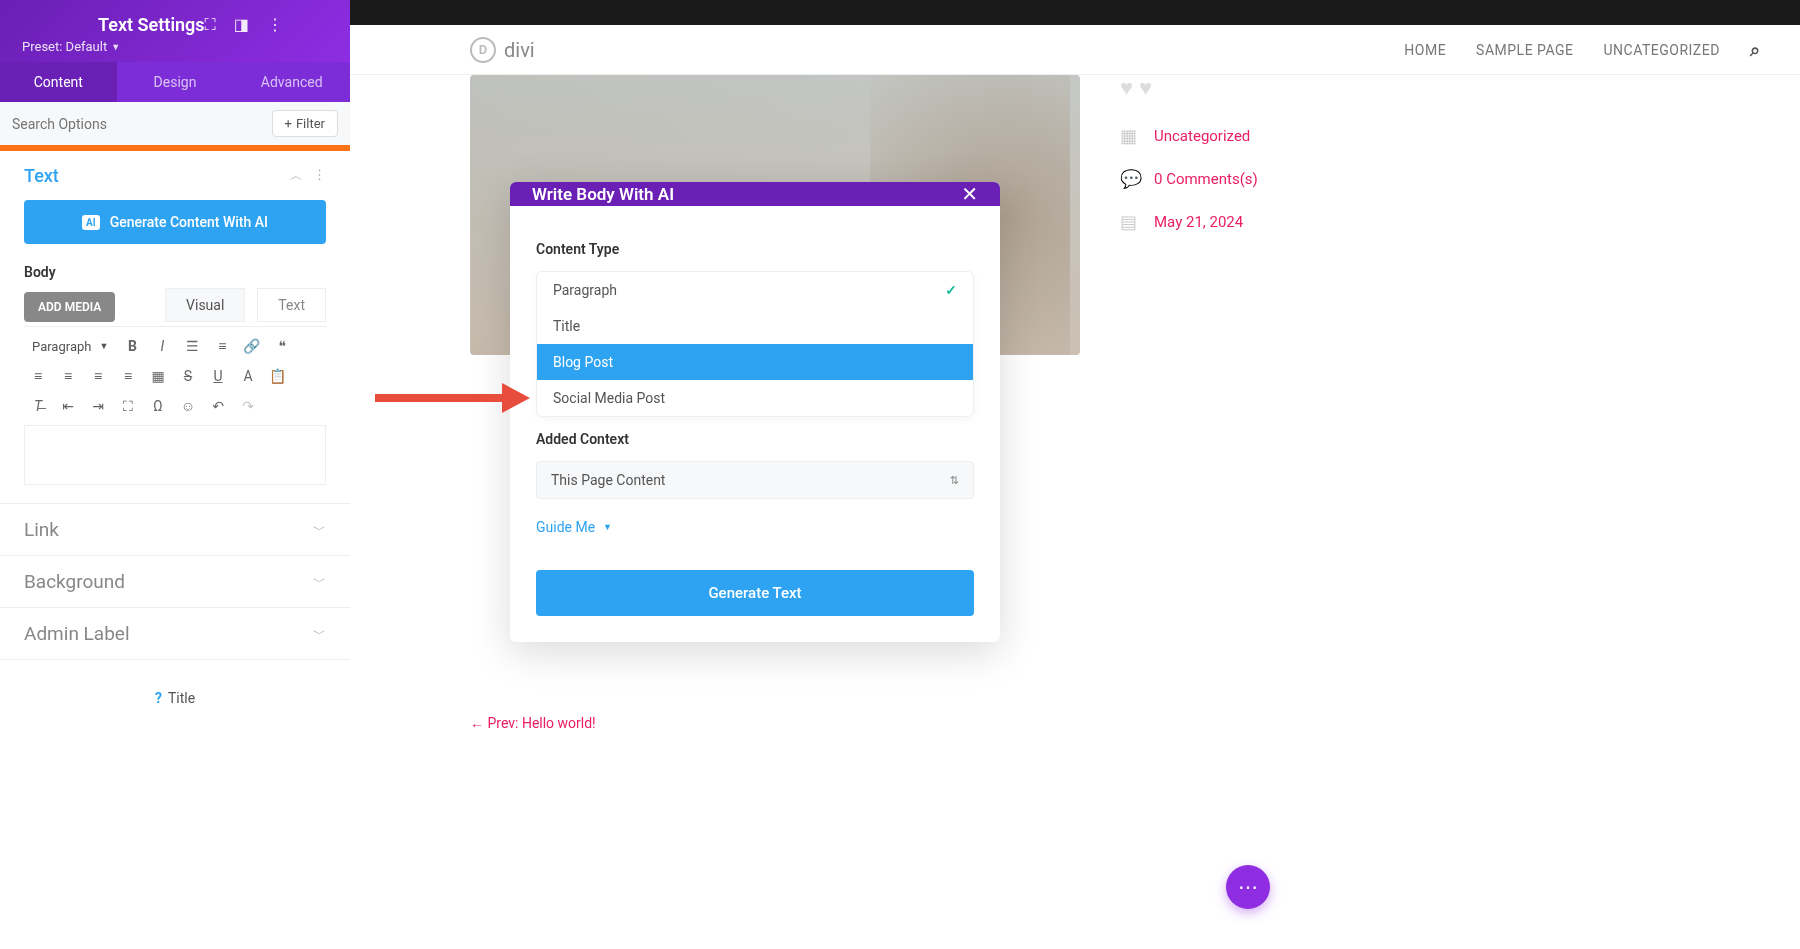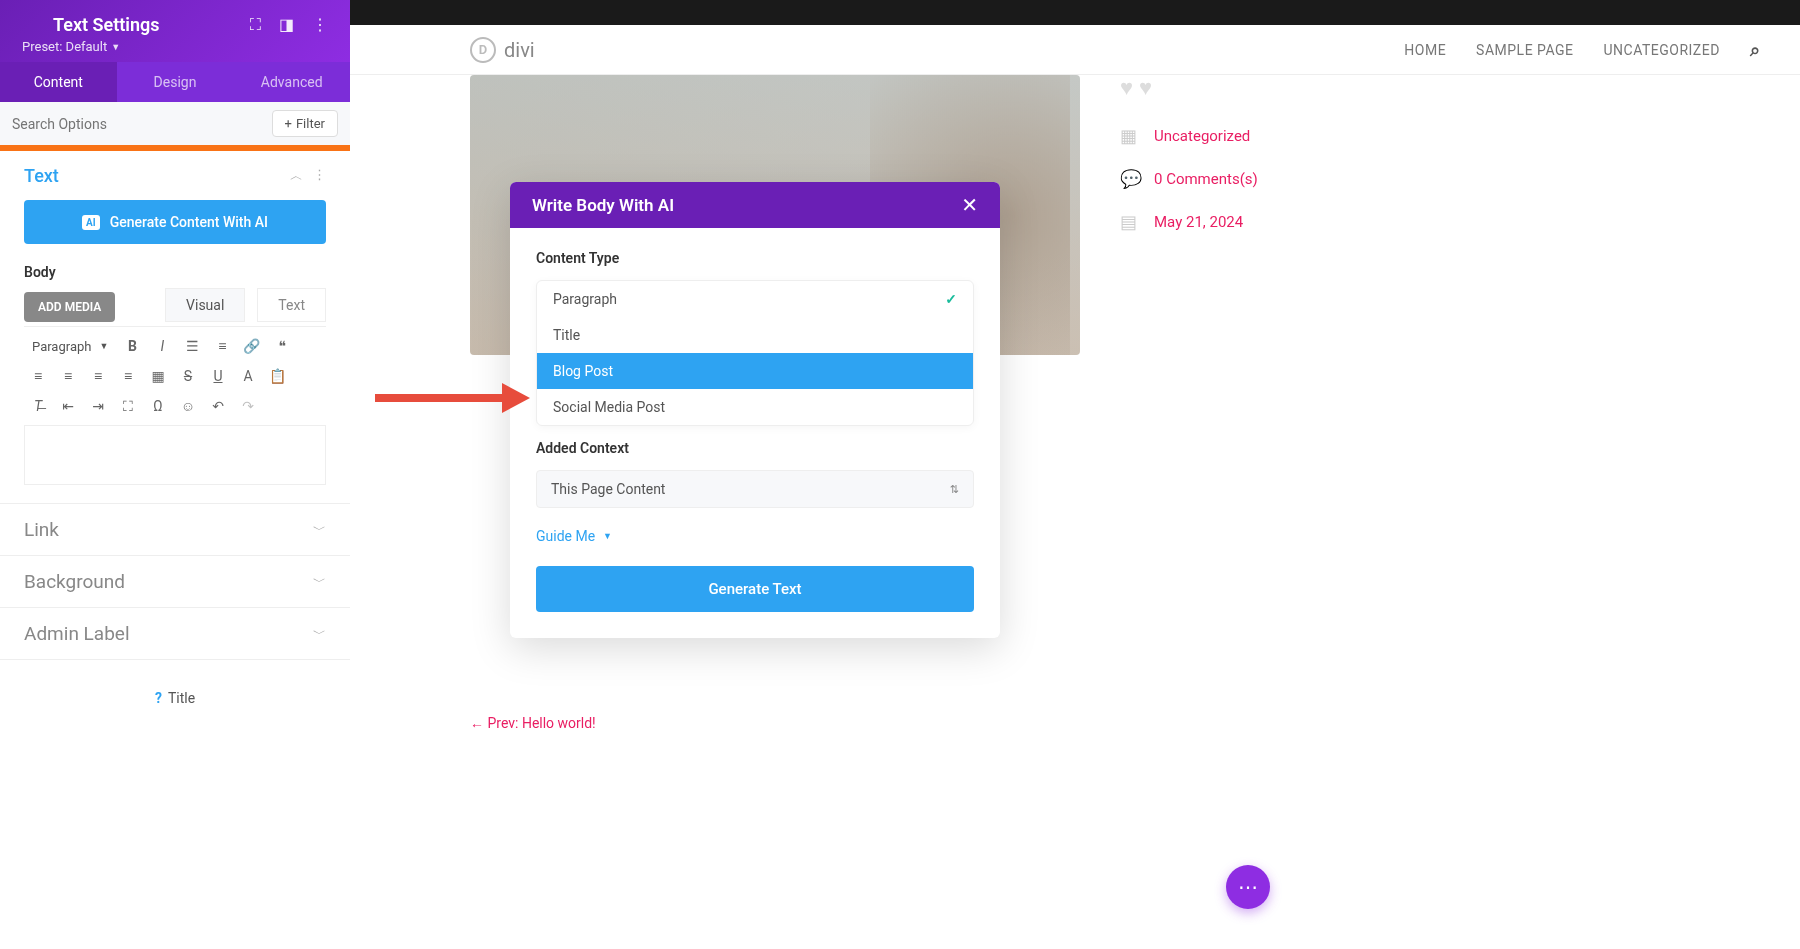--- a/index.html
+++ b/index.html
@@ -2,21 +2,21 @@
 <html><head>
 <meta charset="utf-8">
 <style>
 * { margin: 0; padding: 0; box-sizing: border-box; font-family: -apple-system, BlinkMacSystemFont, "Segoe UI", Roboto, sans-serif; }
 body { background: #f5f5f5; width: 1800px; height: 949px; overflow: hidden; position: relative; }
 
 .topbar { position: absolute; top: 0; left: 0; right: 0; height: 25px; background: #1a1a1a; z-index: 1; }
 
 .sidebar { position: absolute; left: 0; top: 0; width: 350px; height: 100%; background: #fff; display: flex; flex-direction: column; z-index: 10; }
 .sidebar-header { background: #8e2de2; background: linear-gradient(135deg, #6a1fb5, #8e2de2); color: #fff; padding: 14px 22px 8px; }
-.sidebar-title-row { display: flex; justify-content: space-between; align-items: center; margin-left: 31px; }
+.sidebar-title-row { display: flex; justify-content: center; align-items: center; margin-left: 31px; }
 .sidebar-title { font-size: 18px; font-weight: 600; }
 .header-icons { display: flex; gap: 18px; }
 .header-icons span { cursor: pointer; font-size: 16px; opacity: 0.9; }
 .preset { font-size: 13px; opacity: 0.85; margin-top: 4px; display: flex; align-items: center; gap: 4px; }
 .preset-caret { font-size: 9px; }
 
 .tabs { display: flex; background: #7c2dd8; align-items: flex-end; }
 .tab { flex: 1; text-align: center; padding: 12px 0; color: rgba(255,255,255,0.7); font-size: 14px; cursor: pointer; }
 .tab.active { background: #6a1fb5; color: #fff; }
 
@@ -72,24 +72,24 @@
 .meta-likes { display: flex; gap: 6px; margin-bottom: 24px; padding-left: 0; }
 .heart { color: #ddd; font-size: 22px; }
 .meta-item { display: flex; align-items: center; gap: 14px; margin-bottom: 22px; color: #e91e63; font-size: 15px; }
 .meta-icon { color: #ccc; font-size: 18px; width: 20px; }
 
 .prev-link { color: #e91e63; font-size: 14px; padding: 30px 0; display: block; }
 
 .fab { position: absolute; right: 530px; bottom: 40px; width: 44px; height: 44px; border-radius: 50%; background: #8e2de2; color: #fff; display: flex; align-items: center; justify-content: center; font-size: 20px; cursor: pointer; box-shadow: 0 4px 12px rgba(142,45,226,0.4); }
 
 .modal { position: absolute; left: 510px; top: 182px; width: 490px; background: #fff; border-radius: 6px; box-shadow: 0 10px 40px rgba(0,0,0,0.15); z-index: 20; overflow: hidden; }
-.modal-header { background: #6a1fb5; color: #fff; padding: 11px 22px; display: flex; justify-content: space-between; align-items: center; }
+.modal-header { background: #6a1fb5; color: #fff; padding: 0 22px; display: flex; justify-content: space-between; align-items: center; }
 .modal-title { font-size: 17px; font-weight: 600; }
 .modal-close { cursor: pointer; font-size: 20px; }
-.modal-body { padding: 22px 26px; }
+.modal-body { padding: 35px 26px; }
 .modal-label { font-size: 14px; color: #333; font-weight: 600; margin-bottom: 14px; }
 .type-list { border: 1px solid #eee; border-radius: 6px; overflow: hidden; margin-bottom: 14px; box-shadow: 0 2px 8px rgba(0,0,0,0.04); }
 .type-item { padding: 10px 16px; font-size: 14px; color: #555; cursor: pointer; display: flex; justify-content: space-between; align-items: center; }
 .type-item.selected { background: #2ea3f2; color: #fff; }
 .check { color: #1abc9c; font-weight: bold; }
 .context-select { width: 100%; background: #f7f8fa; border: 1px solid #eee; padding: 10px 14px; font-size: 14px; color: #555; border-radius: 4px; display: flex; justify-content: space-between; align-items: center; cursor: pointer; margin-bottom: 20px; }
 .guide-link { color: #2ea3f2; font-size: 14px; cursor: pointer; display: flex; align-items: center; gap: 8px; }
 .modal-footer { padding: 0 26px 26px; }
 .generate-btn { width: 100%; background: #2ea3f2; color: #fff; border: none; padding: 14px; font-size: 15px; font-weight: 500; border-radius: 4px; cursor: pointer; }
 

